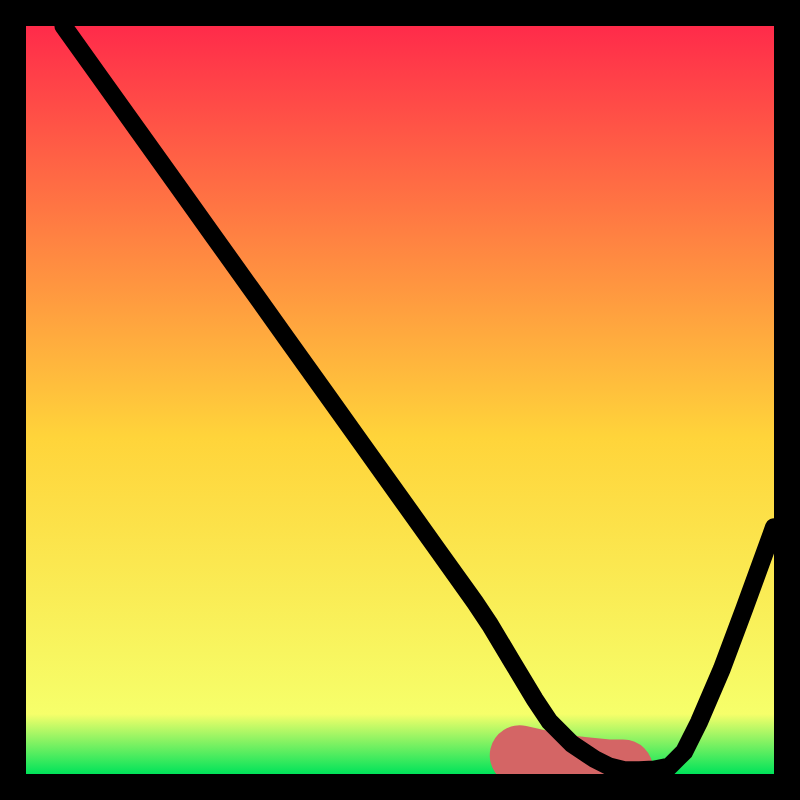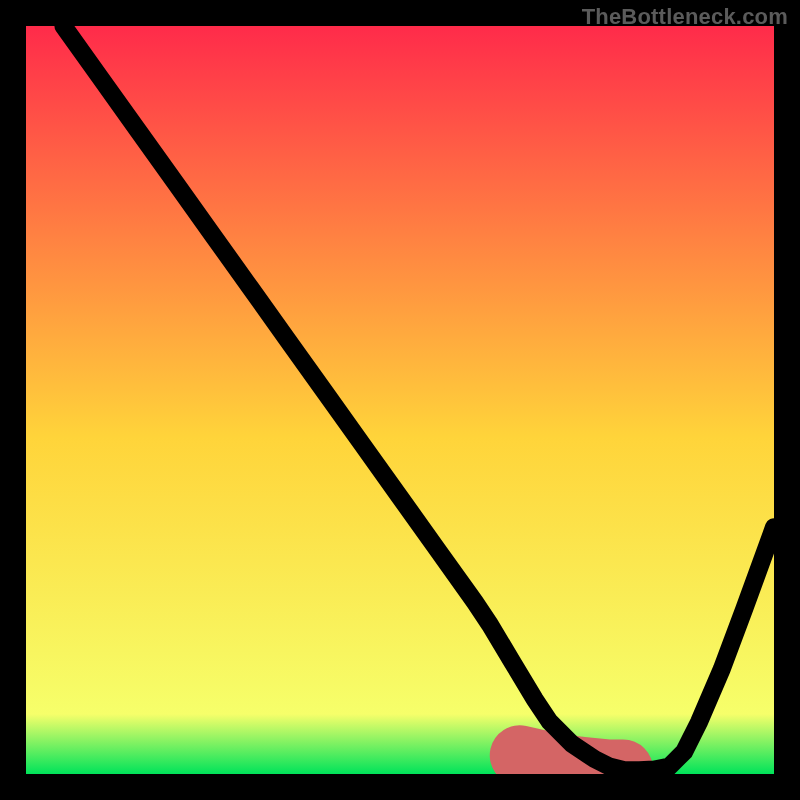--- a/index.html
+++ b/index.html
@@ -45,21 +45,20 @@
     stroke: #d46565;
     stroke-width: 8;
     stroke-linecap: round;
     stroke-dasharray: 14 11;
   }
 </style>
 </head>
 <body>
 
 <div class="stage">
-  <div class="watermark">TheBottleneck.com</div>
 
   <div class="plot">
     <svg viewBox="0 0 100 100" width="748" height="748" preserveAspectRatio="none">
       <defs>
         <linearGradient id="bg" x1="0" y1="0" x2="0" y2="1">
           <stop offset="0" stop-color="#ff2b4a"></stop>
           <stop offset="0.55" stop-color="#ffd43a"></stop>
           <stop offset="0.92" stop-color="#f6ff6a"></stop>
           <stop offset="1" stop-color="#00e35a"></stop>
         </linearGradient>

